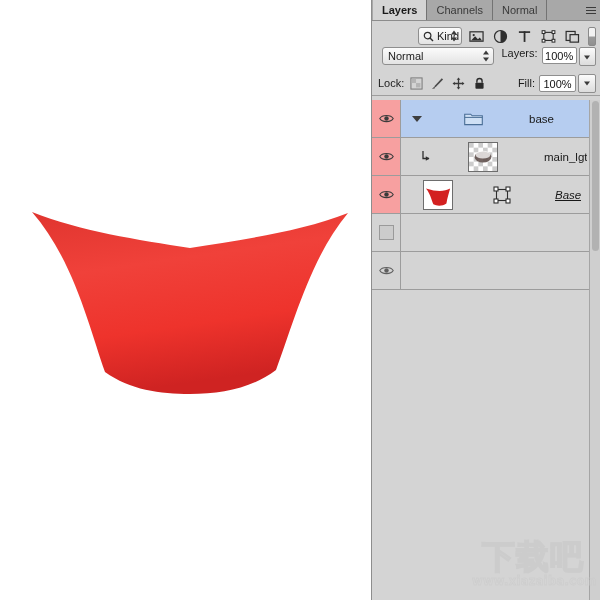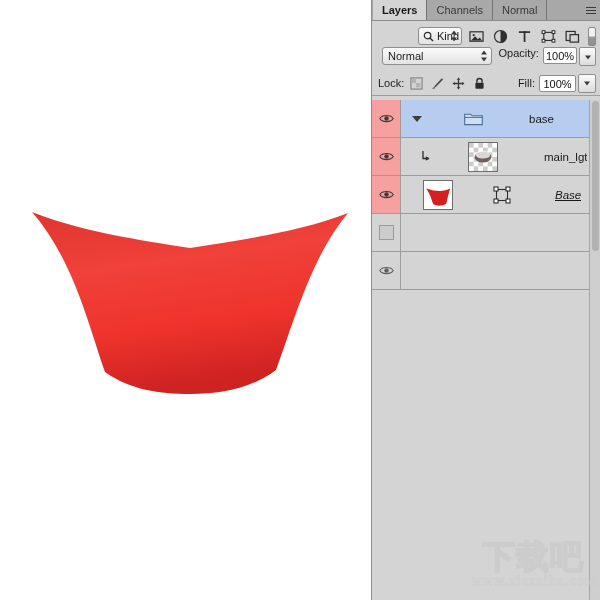--- a/index.html
+++ b/index.html
@@ -431,21 +431,21 @@
         </svg>
       </div>
       <div class="toggle-switch"></div>
     </div>
 
     <div class="blend-row">
       <div class="blend-select">
         <span>Normal</span>
         <span class="stepper"></span>
       </div>
-      <span class="field-label">Opacity:</span>
+      <span class="field-label">Layers:</span>
       <div class="num-field">100%</div>
       <div class="mini-arrow-btn"></div>
     </div>
 
     <div class="lock-row">
       <span class="lock-label">Lock:</span>
       <div class="lock-icons">
         <svg class="l-icon" viewBox="0 0 14 14">
           <rect x="1" y="1" width="12" height="12" fill="none" stroke="#7a7a7a" stroke-width="1.1"></rect>
           <rect x="1.8" y="1.8" width="4.7" height="4.7" fill="#b4b4b4"></rect>

